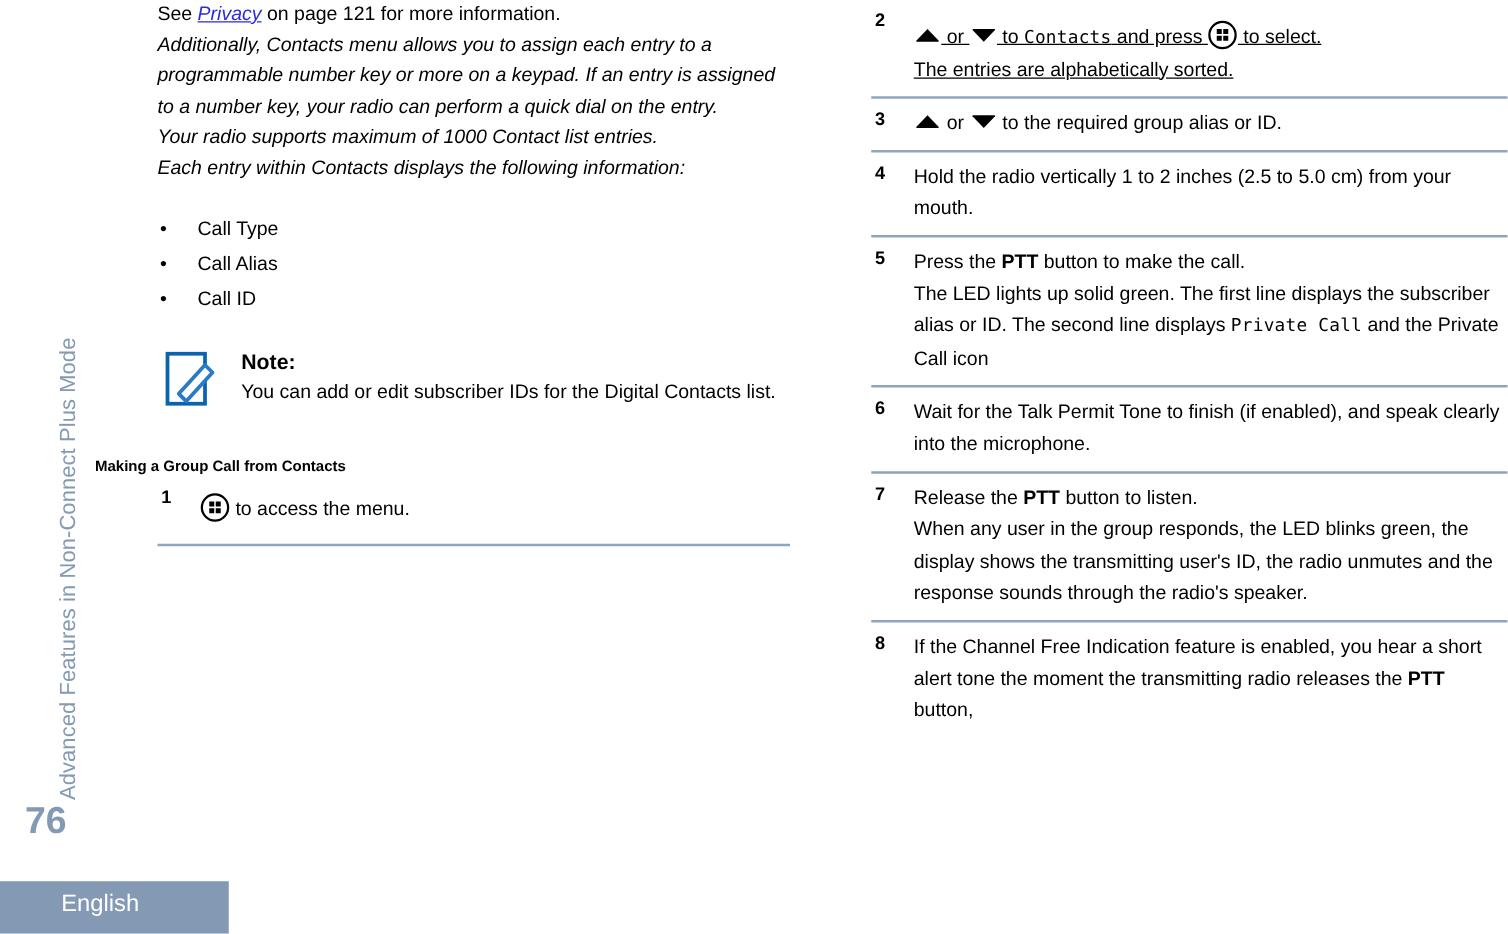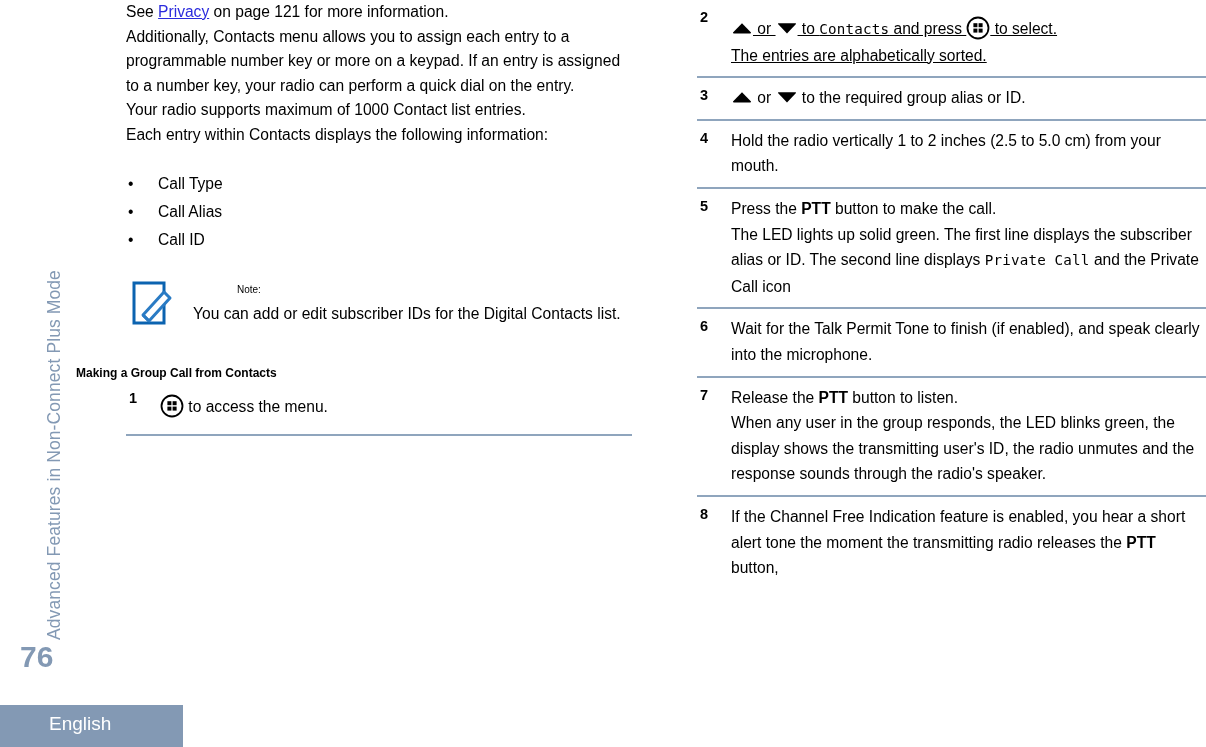--- a/index.html
+++ b/index.html
@@ -58,24 +58,25 @@
   
   p.para {
     margin: 0;
     font-size: 15.6px;
     line-height: 24.6px;
   }
   .indent {
     margin-left: 67px;
   }
   .gap-top-1 { margin-top: 22px; }
-  .gap-top-2 { margin-top: 24px; }
+  .gap-top-2 { margin-top: 24px; font-style: italic; }
 
   .link {
     color: #2b2bdd;
+    font-style: italic;
   }
 
   
   ul.bullets {
     margin: 22px 0 0 0;
     padding: 0;
     list-style: none;
   }
   ul.bullets li {
     position: relative;
@@ -98,24 +99,23 @@
     min-height: 60px;
   }
   .note-icon {
     position: absolute;
     left: 5px;
     top: 2px;
     width: 44px;
     height: 46px;
   }
   .note-title {
-    font-size: 10px;
-    font-weight: normal;
+    font-size: 17px;
+    font-weight: bold;
     line-height: 24px;
-    margin-left: 44px;
   }
   .note-body {
     font-size: 15.6px;
     line-height: 24.6px;
   }
 
   
   h3.section-heading {
     margin: 24px 0 0 -50px;
     font-size: 12px;

